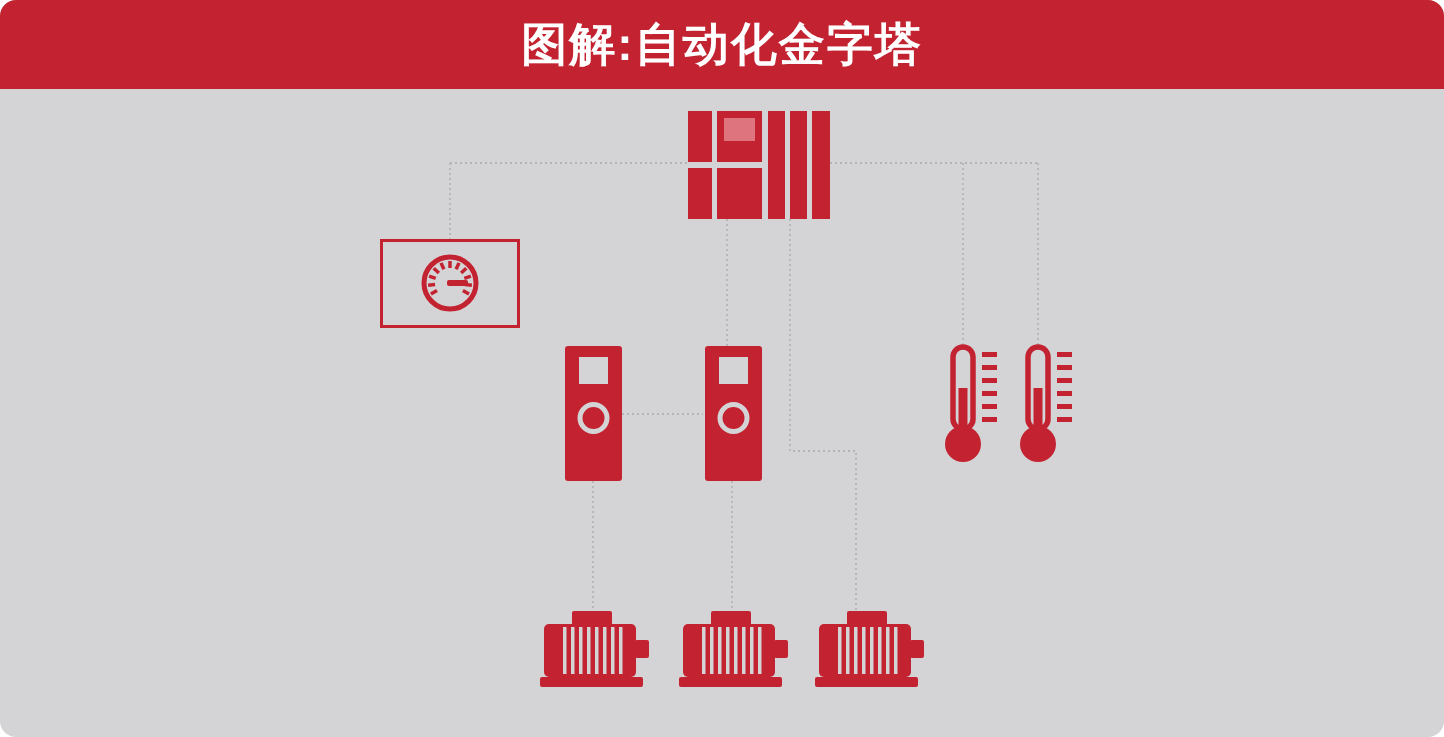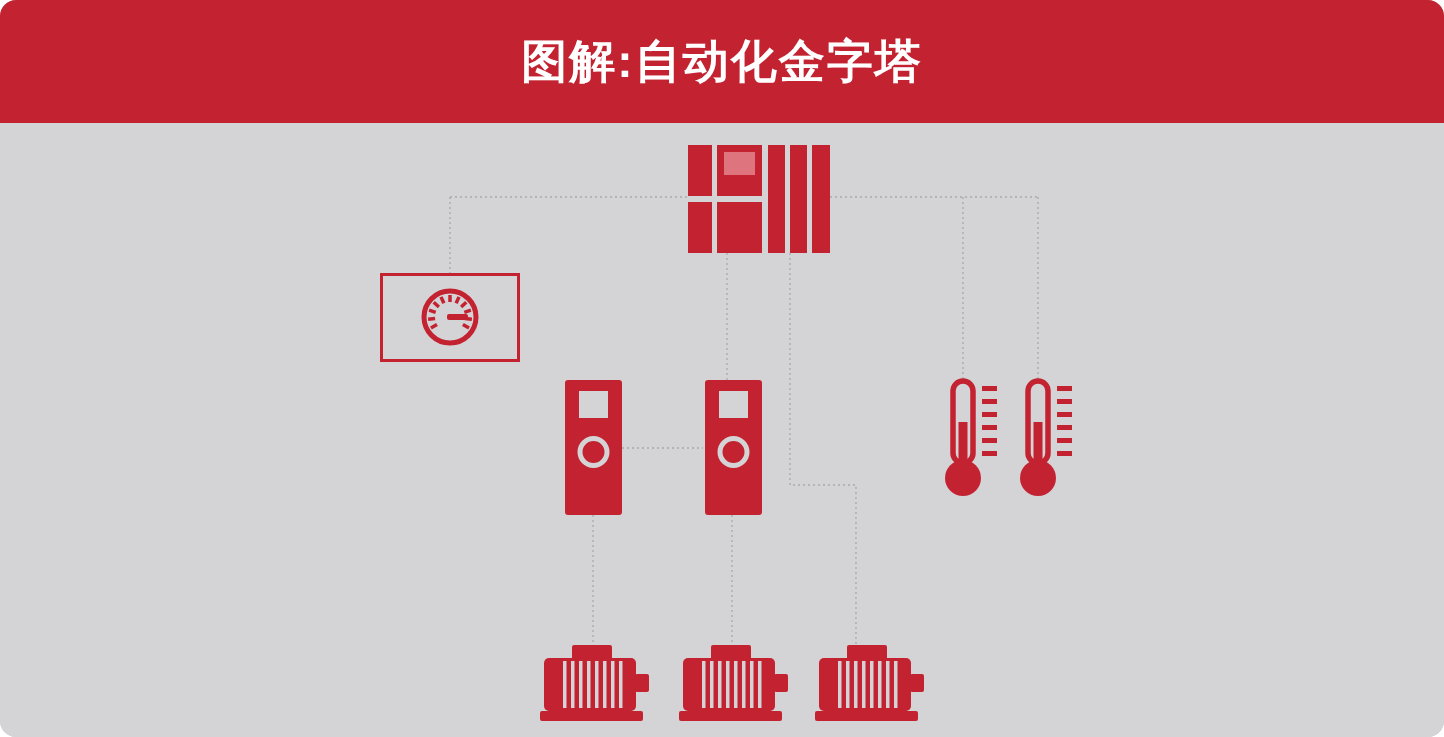--- a/index.html
+++ b/index.html
@@ -18,21 +18,21 @@
   }
   .card{
     position:relative;
     width:1444px;height:737px;
     border-radius:16px;
     overflow:hidden;
     background:var(--panel-gray);
   }
   .header{
     position:relative;
-    width:100%;height:123px;
+    width:100%;height:89px;
     background:var(--accent-red);
     display:flex;align-items:center;justify-content:center;
   }
   .header h1{
     color:var(--text-white);
     font-size:46px;
     font-weight:700;
     letter-spacing:2px;
   }
   .canvas{

